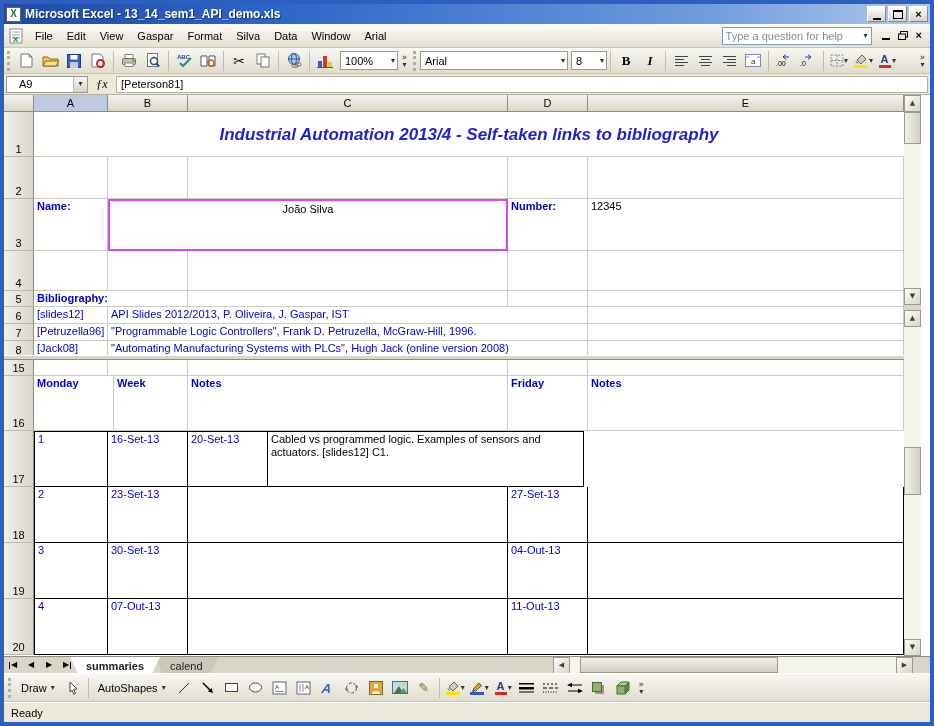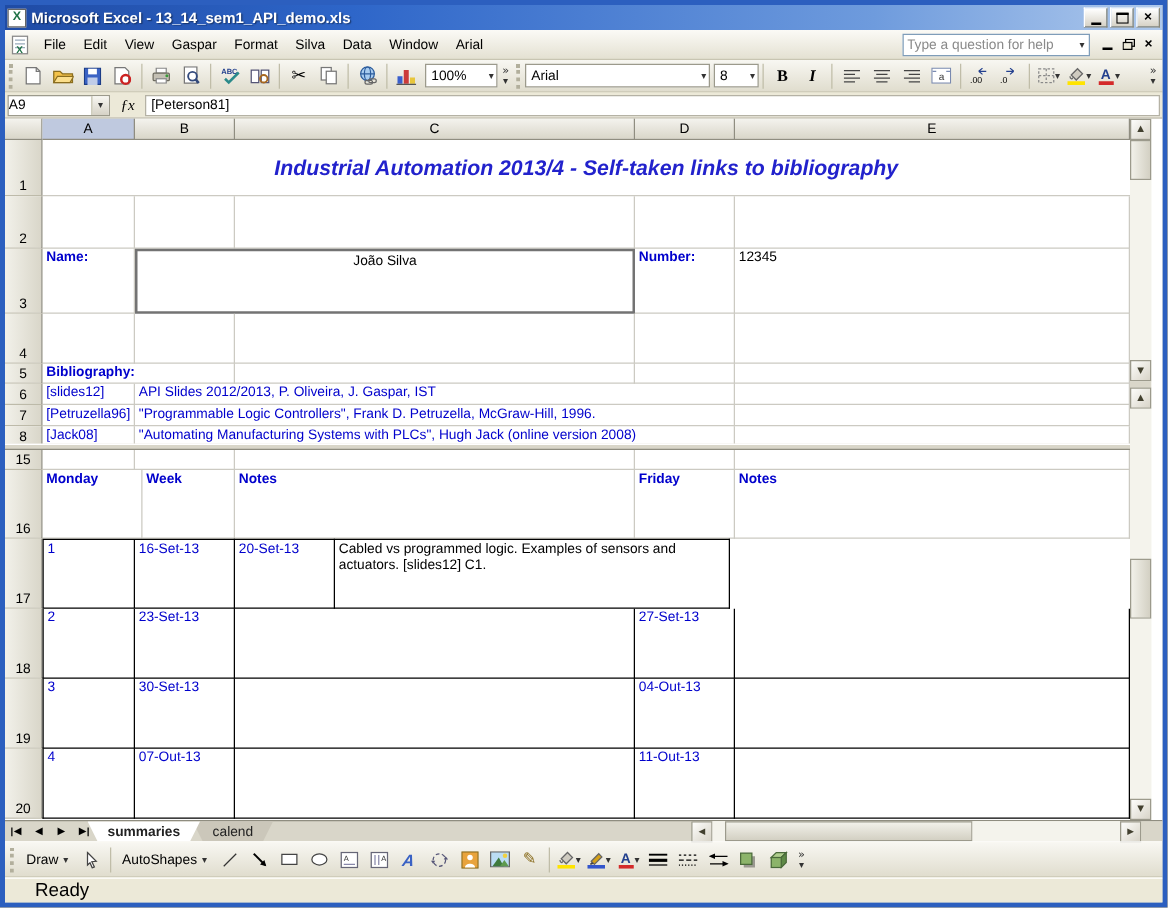--- a/index.html
+++ b/index.html
@@ -33,21 +33,21 @@
   .zbox,.fontbox,.sizebox{height:19px;background:#fff;border:1px solid #9C9A8C;display:flex;align-items:center;font-size:11px;padding:0 2px 0 4px;justify-content:space-between;}
   .zbox{width:58px;margin-left:3px;}
   .fontbox{width:148px;}
   .sizebox{width:36px;margin-left:3px;}
   .chev{width:13px;height:22px;display:flex;flex-direction:column;align-items:center;justify-content:center;color:#333;}
   .chev .c1{font-size:9px;line-height:8px;font-family:"DejaVu Sans",sans-serif;}
   .bold-b{font-weight:bold;font-size:13px;font-family:"Liberation Serif",serif;}
   .ital-i{font-style:italic;font-weight:bold;font-size:13px;font-family:"Liberation Serif",serif;}
   
   .fbar{height:21px;background:#ECE9D8;display:flex;align-items:center;padding:1px 2px;border-bottom:1px solid #B5B2A5;flex:0 0 auto;}
-  .namebox{width:82px;height:17px;background:#fff;border:1px solid #9C9A8C;display:flex;align-items:center;font-size:11px;padding-left:0;justify-content:space-between;}
+  .namebox{width:82px;height:17px;background:#fff;border:1px solid #9C9A8C;display:flex;align-items:center;font-size:11px;padding-left:12px;justify-content:space-between;}
   .nbdd{width:14px;height:15px;background:linear-gradient(#F8F7F2,#D6D2C6);border-left:1px solid #C0BDA8;display:flex;align-items:center;justify-content:center;}
   .fxb{width:24px;height:17px;display:flex;align-items:center;justify-content:center;font-family:"Liberation Serif",serif;font-style:italic;font-size:12px;margin:0 2px;}
   .ffield{flex:1;height:17px;background:#fff;border:1px solid #B5B2A5;font-size:11px;display:flex;align-items:center;padding-left:4px;}
   
   .sheetarea{display:flex;flex:0 0 auto;height:561px;background:#fff;}
   .gridcol{width:900px;display:flex;flex-direction:column;}
   .colhdrs{height:17px;display:flex;flex:0 0 auto;}
   .corner{width:30px;background:linear-gradient(#F4F3EE,#D9D6C9);border-right:1px solid #8F8D80;border-bottom:1px solid #8F8D80;}
   .ch{background:linear-gradient(#F4F3EE,#D9D6C9);border-right:1px solid #8F8D80;border-bottom:1px solid #8F8D80;display:flex;align-items:center;justify-content:center;font-size:11px;}
   .ch.sel{background:#BFC9DF;}
@@ -55,21 +55,21 @@
   .pane-top{height:246px;}
   .pane-bot{height:299px;}
   .r{display:flex;}
   .g{width:30px;background:linear-gradient(90deg,#F2F1EA,#D9D6C9);border-right:1px solid #8F8D80;border-bottom:1px solid #BDBAA9;display:flex;align-items:flex-end;justify-content:center;font-size:11px;padding-bottom:1px;flex:0 0 auto;}
   .c{border-right:1px solid #CCCAC2;border-bottom:1px solid #CCCAC2;padding:1px 3px;font-size:11px;line-height:13px;overflow:hidden;white-space:nowrap;}
   .w-a{width:74px;}.w-b{width:80px;}.w-c{width:320px;}.w-d{width:80px;}.w-e{width:316px;}
   .w-ab{width:154px;}.w-bc{width:400px;}.w-bd{width:480px;}.w-ae{width:870px;}
   .bb{color:#0000CC;font-weight:bold;}
   .bl{color:#0000CC;}
   .t-title{display:flex;align-items:center;justify-content:center;color:#2222CC;font-weight:bold;font-style:italic;font-size:17px;border-right:none;}
-  .namecell{border:2px solid #737373;display:flex;justify-content:center;padding-top:2px;}
+  .namecell{border:2px solid #d946ef;display:flex;justify-content:center;padding-top:2px;}
   .thickb{border-bottom:2px solid #000;}
   .k{border-right:1px solid #000;border-bottom:1px solid #000;}
   .kl{border-left:1px solid #000;}
   .kt{border-top:1px solid #000;}
   .wrap{white-space:normal;}
   .splitbar{height:5px;background:#D9D6C9;border-top:1px solid #fff;border-bottom:1px solid #8F8D80;flex:0 0 auto;}
   
   .vscol{width:17px;display:flex;flex-direction:column;background:#F4F3EC;}
   .sbtn{width:17px;height:17px;background:linear-gradient(135deg,#FDFDFB,#D8D4C8);border:1px solid #9C9A8C;display:flex;align-items:center;justify-content:center;flex:0 0 auto;}
   .sbtn span{font-size:7px;line-height:7px;color:#42402F;font-family:"DejaVu Sans",sans-serif;}
@@ -84,21 +84,21 @@
   .stab{clip-path:polygon(0 0,100% 0,calc(100% - 8px) 100%,8px 100%);padding:1px 16px 0;font-size:11px;display:flex;align-items:center;background:#CBC7BA;color:#222;margin-left:-6px;}
   .stab.active{background:#fff;font-weight:bold;z-index:2;}
   .tabfill{flex:1;}
   .hscroll{width:360px;display:flex;align-items:stretch;background:#F4F3EC;}
   .hthumb{width:198px;background:linear-gradient(#F2F1EA,#D3D0C3);border:1px solid #9C9A8C;flex:0 0 auto;}
   .hcorner{width:17px;background:#D9D6C9;flex:0 0 auto;}
   
   .drawbar{height:29px;background:linear-gradient(#F8F7F2,#E0DDCE);display:flex;align-items:center;border-top:1px solid #fff;border-bottom:1px solid #C8C5B2;padding:0 2px;flex:0 0 auto;}
   .dtext{font-size:11px;display:flex;align-items:center;gap:4px;padding:3px 6px;}
   
-  .status{height:20px;background:#ECE9D8;border-top:1px solid #fff;display:flex;align-items:center;font-size:15px;padding:0 24px;flex:0 0 auto;}
+  .status{height:20px;background:#ECE9D8;border-top:1px solid #fff;display:flex;align-items:center;font-size:11px;padding:0 7px;flex:0 0 auto;}
   svg{display:block;}
 </style>
 </head>
 <body>
 
 <div class="window">
 
   <div class="titlebar">
     <div class="appicon">
         <span>X</span>

